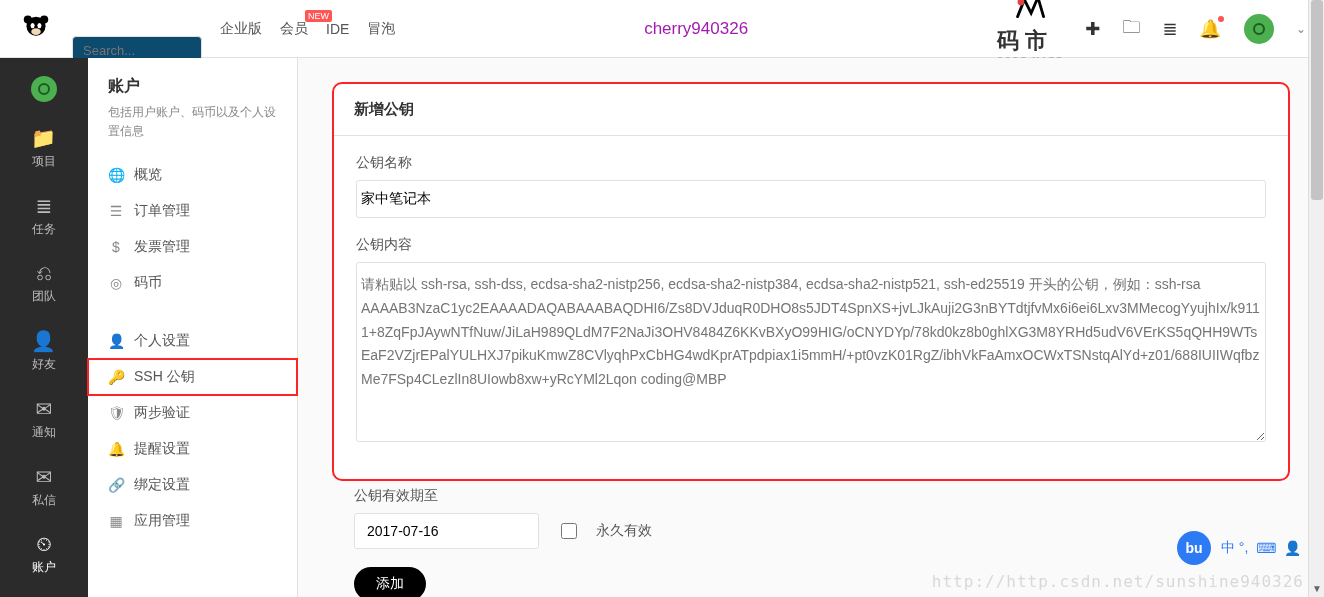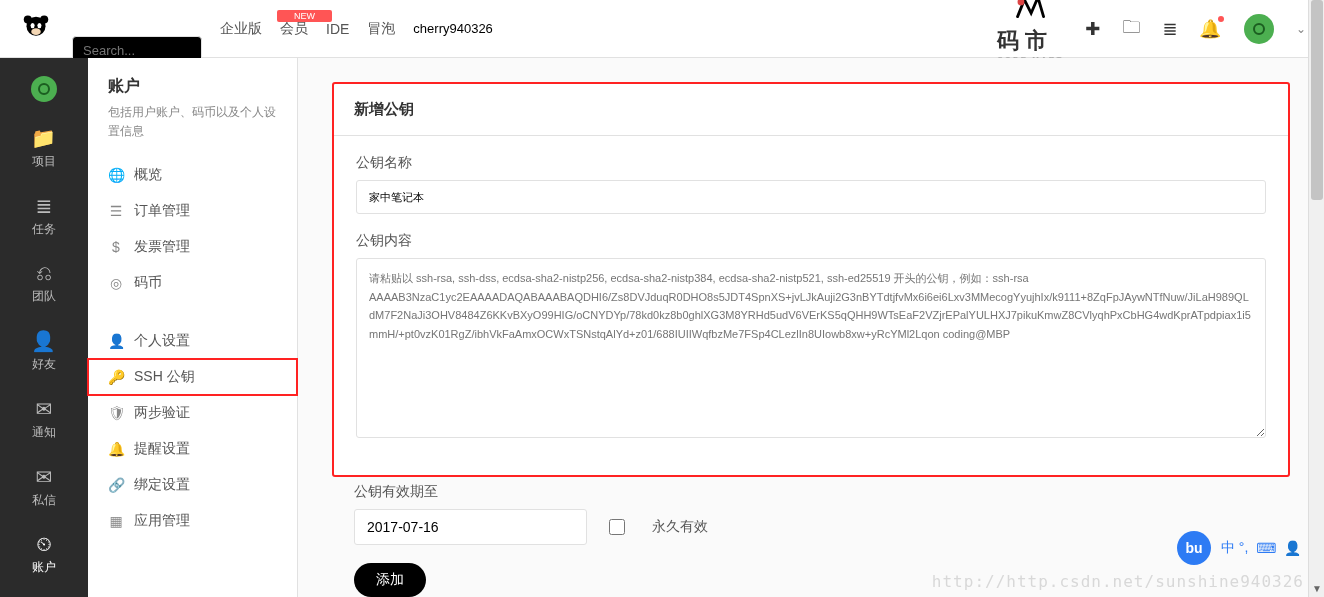--- a/index.html
+++ b/index.html
@@ -28,40 +28,40 @@
   border-bottom: 1px solid var(--border);
   display: flex;
   align-items: center;
   padding: 0 18px;
   gap: 18px;
 }
 .logo { width: 36px; height: 36px; display:flex; align-items:center; justify-content:center; }
 .search-box {
   border: 1px solid var(--border);
   border-radius: 4px;
-  background: #000000;
+  background: #0c4a6e;
   padding: 6px 10px;
   width: 130px;
   font-size: 13px;
   color: var(--text-light);
   margin-top: 44px;
 }
 .top-links { display: flex; align-items: center; gap: 18px; }
 .top-links a { color: #555; text-decoration: none; font-size: 14px; position: relative; }
 .badge-new {
   background: #f55;
   color: #fff;
   font-size: 9px;
-  padding: 1px 17px;
+  padding: 1px 3px;
   border-radius: 2px;
   position: absolute;
   top: -10px;
   right: -24px;
 }
-.top-center { flex: 1; font-size: 13px; color: #000000; }
+.top-center { flex: 1; text-align: center; font-size: 17px; color: #a21caf; }
 .top-right { display: flex; align-items: center; gap: 22px; }
 .top-right .icon { color: #333; font-size: 18px; display:flex; align-items:center; position:relative; }
 .avatar {
   width: 30px; height: 30px; border-radius: 50%;
   background: var(--accent-green);
   display: inline-flex; align-items: center; justify-content: center;
 }
 .avatar-inner { width:12px; height:12px; border-radius:50%; border:2px solid #1b5e20; }
 .chevron { color:#888; font-size:12px; }
 .ma-logo { display:flex; align-items:center; gap:6px; font-weight:bold; font-size:22px;flex-direction:column; }
@@ -99,36 +99,36 @@
   display:flex; align-items:center; gap:10px;
   padding: 9px 20px; font-size:14px; color:#555; cursor:pointer;
 }
 .sb-item .si { width:16px; text-align:center; color:#888; font-size:14px; }
 .sb-item.highlight { outline:2px solid var(--highlight-red); outline-offset:-1px; }
 
 .main {
   flex:1; background:#fafafa; padding: 24px 34px; overflow:auto;
 }
 .panel {
-  background:#fff; border:1px solid var(--border); border-radius:3px;
+  background:#fff; border:1px solid var(--border); border-radius:10px;
 }
 .panel-hl { border:2px solid var(--highlight-red); padding-bottom:16px; }
 .panel-title { padding:16px 20px; font-size:15px; font-weight:bold; border-bottom:1px solid var(--border); }
 .panel-body { padding: 18px 22px; }
 .field-label { font-size:14px; color:#555; margin-bottom:8px; }
 .text-input, .ta {
   width:100%; border:1px solid var(--border); border-radius:3px;
-  padding:10px 12px; font-size:11px; font-family:inherit;
+  padding:10px 4px; font-size:14px; font-family:inherit;
   background:#fff;
 }
 .ta { height:180px; resize:both; color:#aaa; line-height:1.7; }
 .below { padding: 6px 22px 0 22px; }
 .row { display:flex; align-items:center; gap:18px; margin-top:8px; }
-.date-input { width:233px; border:1px solid var(--border); border-radius:3px; padding:9px 12px; font-size:14px; }
-.chk { display:flex; align-items:center; gap:24px; font-size:14px; color:#555; }
+.date-input { width:185px; border:1px solid var(--border); border-radius:3px; padding:9px 12px; font-size:14px; }
+.chk { display:flex; align-items:center; gap:16px; font-size:14px; color:#555; }
 .chk input { width:16px; height:16px; }
 .submit-btn {
   margin-top:18px; background:#000; color:#fff; border:none;
   border-radius:20px; padding:8px 22px; font-size:14px; cursor:pointer;
 }
 
 .scrollbar-v {
   position:absolute; right:0; top:0; width:16px; height:100%;
   background:#f0f0f0; border-left:1px solid #ddd;
 }

